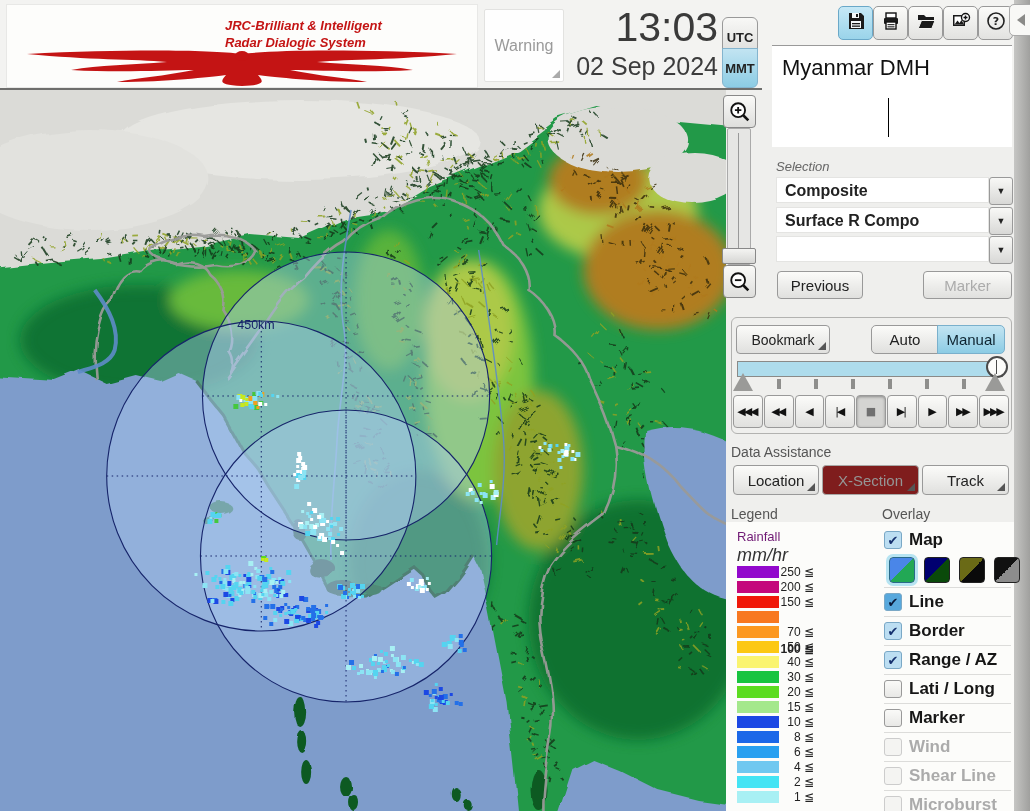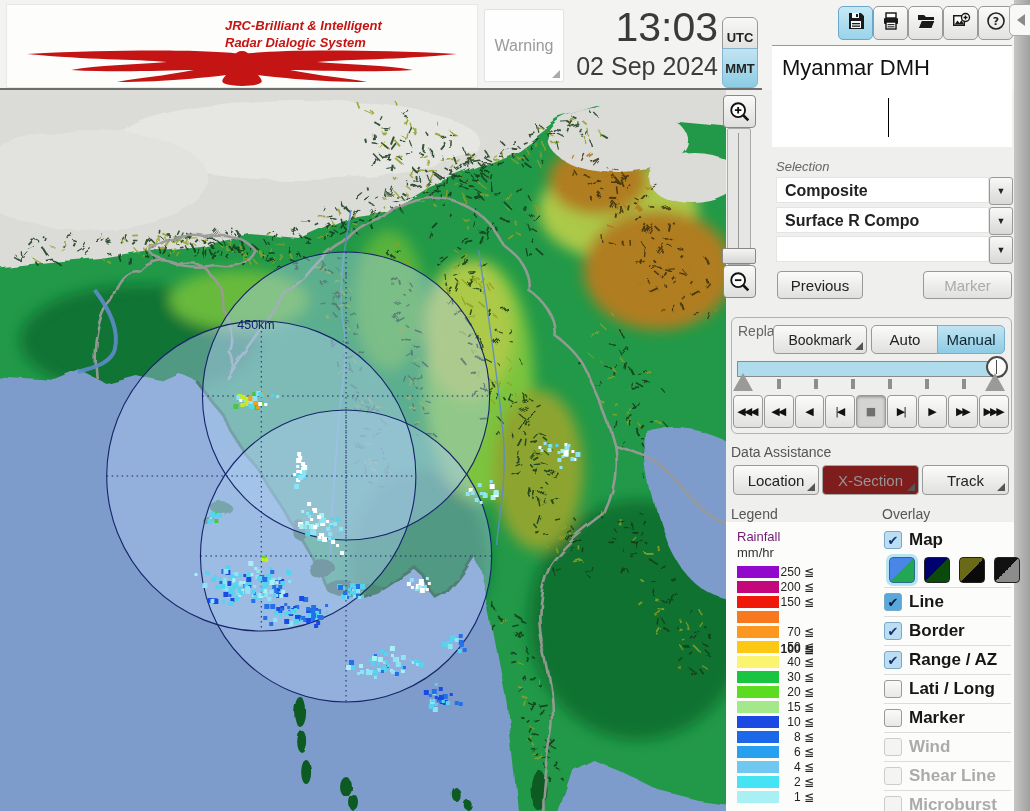--- a/index.html
+++ b/index.html
@@ -58,21 +58,21 @@
       display:flex;align-items:center;justify-content:center;}
   .btn{border:1px solid #999;border-radius:4px;background:linear-gradient(#FBFBF9,#E0E0DE);
       font-size:15px;color:#222;display:flex;align-items:center;justify-content:center;}
   .btn.disabled{color:#ABABAB;}
   .btn.disabled-dark{background:#7f1d1d;color:#959595;border-color:#A8A8A6;}
   .btn.blue{background:linear-gradient(#C2E4F2,#8CCCE4);border-color:#7AB0CC;color:#0E2430;}
   #prev-btn{left:777px;top:271px;width:84px;height:26px;}
   #select-btn{left:923px;top:271px;width:87px;height:26px;}
   #replay-group{left:731px;top:317px;width:279px;height:115px;border:1px solid #B2B2B0;border-radius:6px;}
   #replay-label{left:738px;top:323px;font-size:14px;color:#666;}
-  #bookmark-btn{left:773px;top:325px;width:92px;height:27px;font-size:14px;}
+  #bookmark-btn{left:736px;top:325px;width:92px;height:27px;font-size:14px;}
   #auto-btn{left:871px;top:325px;width:66px;height:27px;border-radius:5px 0 0 5px;}
   #manual-btn{left:937px;top:325px;width:66px;height:27px;border-radius:0 5px 5px 0;}
   #replay-track{left:737px;top:361px;width:264px;height:14px;background:#AEDCEC;border:1px solid #8A8A88;}
   #replay-thumb{left:986px;top:356px;width:22px;height:22px;border:2px solid #4A4A4A;border-radius:50%;
       background:#FCFCFA;box-sizing:border-box;}
   #replay-thumb::after{content:"";position:absolute;left:8px;top:2px;width:1px;height:14px;background:#4A4A4A;}
   .tick{top:379px;width:4px;height:10px;background:#8E8E8C;}
   .slider-tri{top:373px;width:0;height:0;border-left:10px solid transparent;border-right:10px solid transparent;
       border-bottom:18px solid #9A9A98;}
   #tri-left{left:733px;} #tri-right{left:985px;}
@@ -81,21 +81,21 @@
       font-family:"DejaVu Sans",sans-serif;font-size:11px;letter-spacing:-2px;color:#111;
       display:flex;align-items:center;justify-content:center;padding-right:2px;}
   .tr-btn.active{background:#D4D4D2;box-shadow:inset 0 1px 3px rgba(0,0,0,.35);color:#707070;}
   #da-label{left:731px;top:444px;font-size:14px;color:#555;}
   .da-btn{top:465px;height:28px;font-size:15px;}
   #da-location{left:733px;width:84px;} #da-xsection{left:822px;width:95px;} #da-track{left:922px;width:85px;text-align:center;}
   #legend-label{left:731px;top:506px;font-size:14px;color:#555;}
   #overlay-label{left:882px;top:506px;font-size:14px;color:#555;}
   #bottom-white{left:726px;top:522px;width:288px;height:289px;background:#FCFCFA;}
   #legend-t1{left:737px;top:529px;font-size:13px;color:#701a75;}
-  #legend-t2{left:737px;top:545px;font-size:13px;color:#333;}
+  #legend-t2{left:737px;top:545px;font-size:18px;color:#333;font-style:italic;}
   .lg-swatch{left:737px;width:42px;height:12px;}
   .lg-label{left:770px;width:44px;text-align:right;font-size:12px;color:#222;}
   .lg-label .leq{font-family:"DejaVu Sans",sans-serif;font-size:12px;}
   .ov-row{left:884px;width:128px;height:24px;display:flex;align-items:center;gap:7px;}
   .ov-label{font-size:17px;font-weight:bold;color:#161616;white-space:nowrap;}
   .ov-row.off .ov-label{color:#ABABAB;}
   .cb{width:18px;height:18px;border:1px solid #999;border-radius:3px;box-sizing:border-box;
       background:linear-gradient(#FAFAF8,#E8E8E6);display:flex;align-items:center;justify-content:center;
       font-family:"DejaVu Sans",sans-serif;font-size:13px;font-weight:bold;color:#15306E;}
   .cb.checked{background:#BCDEF2;border-color:#7AA8C6;}

